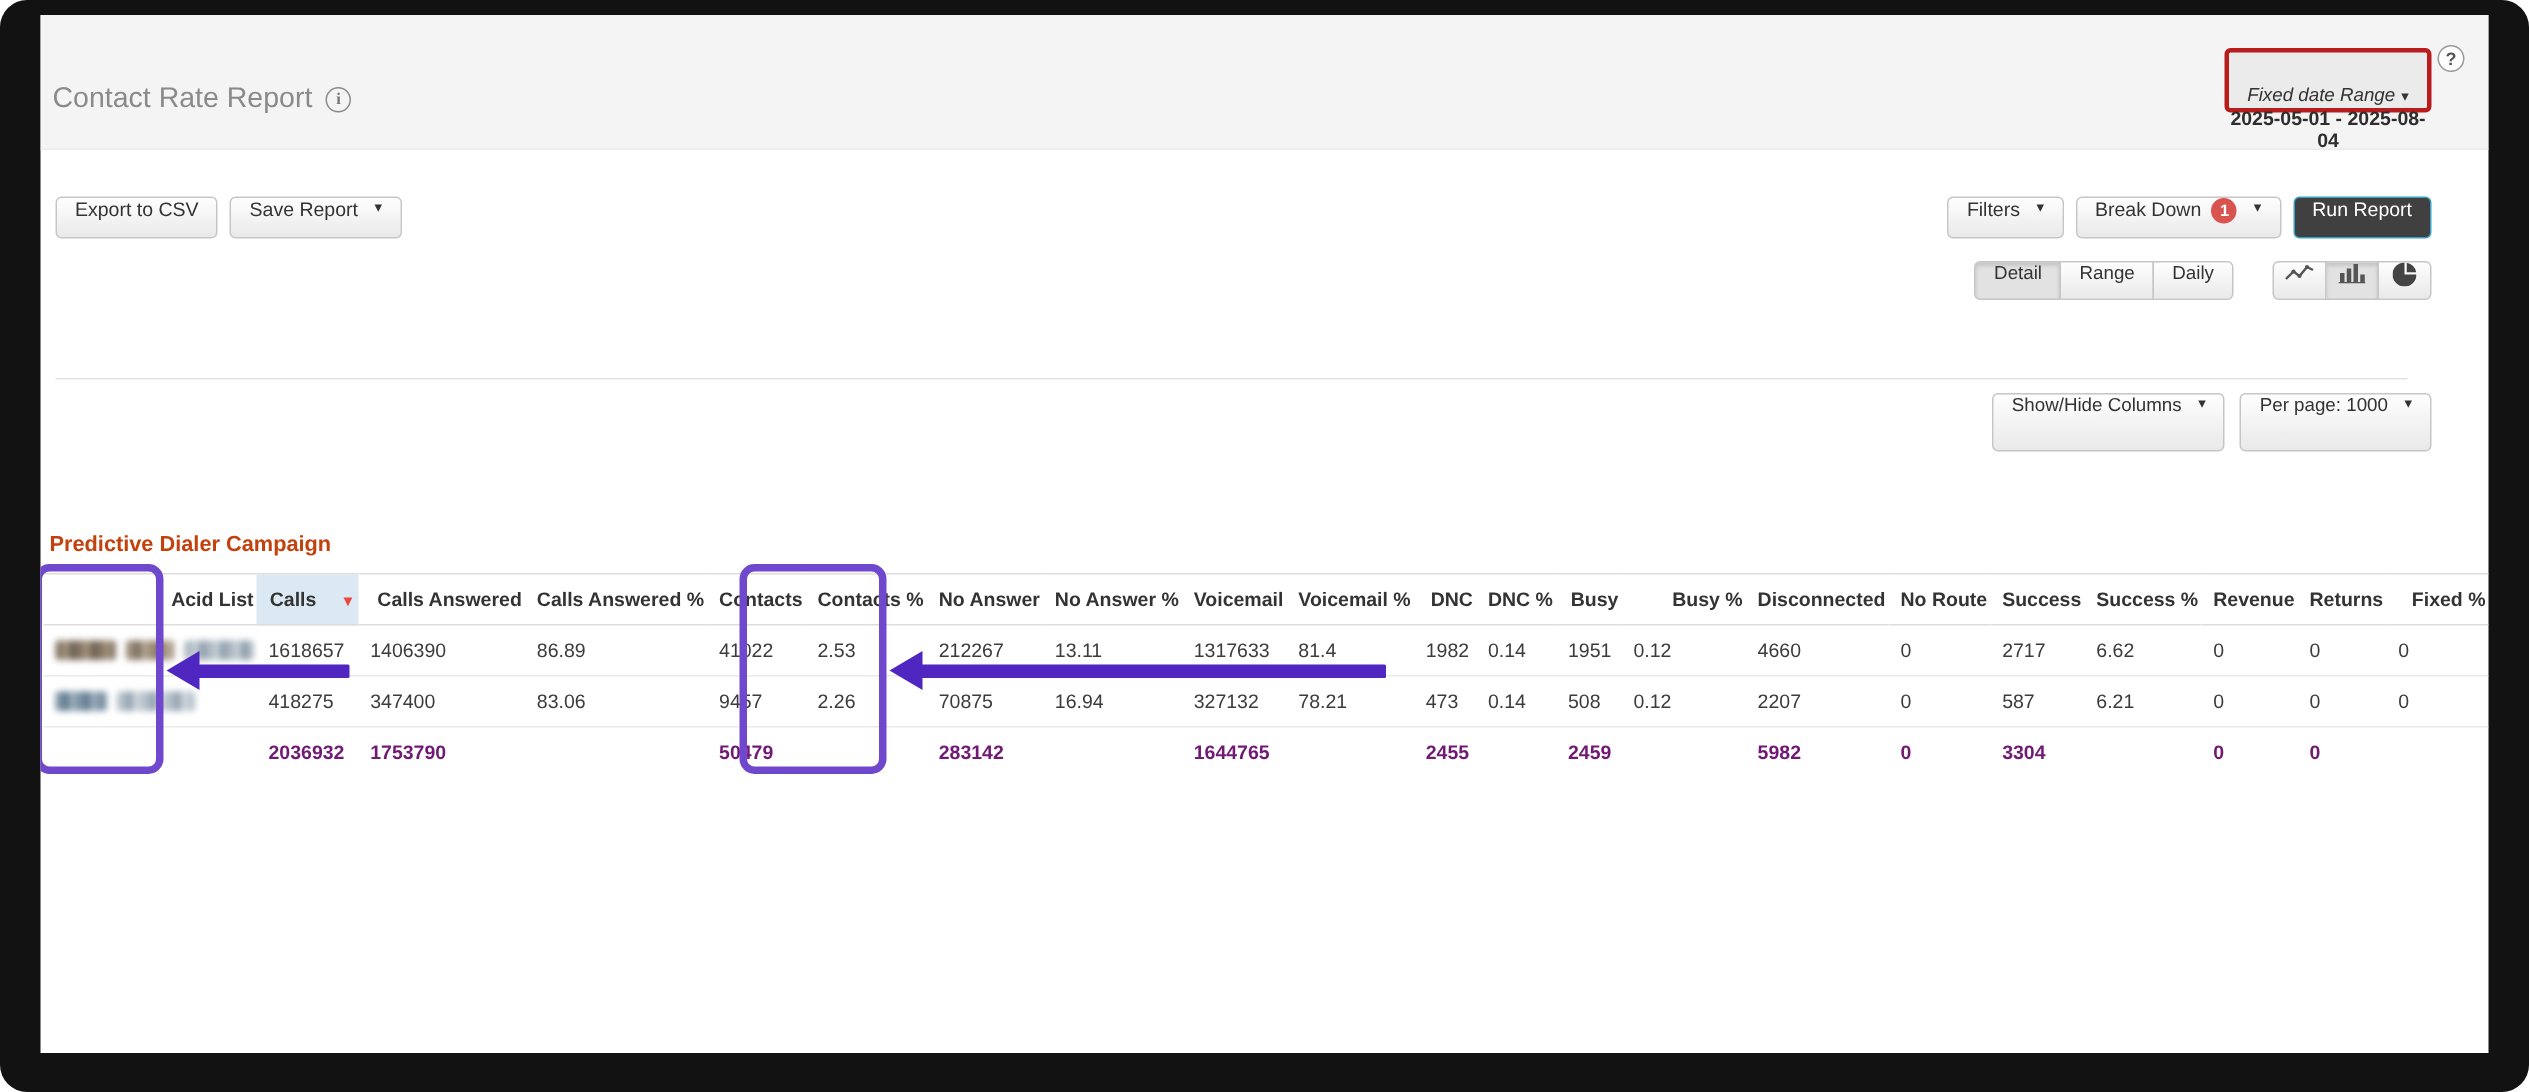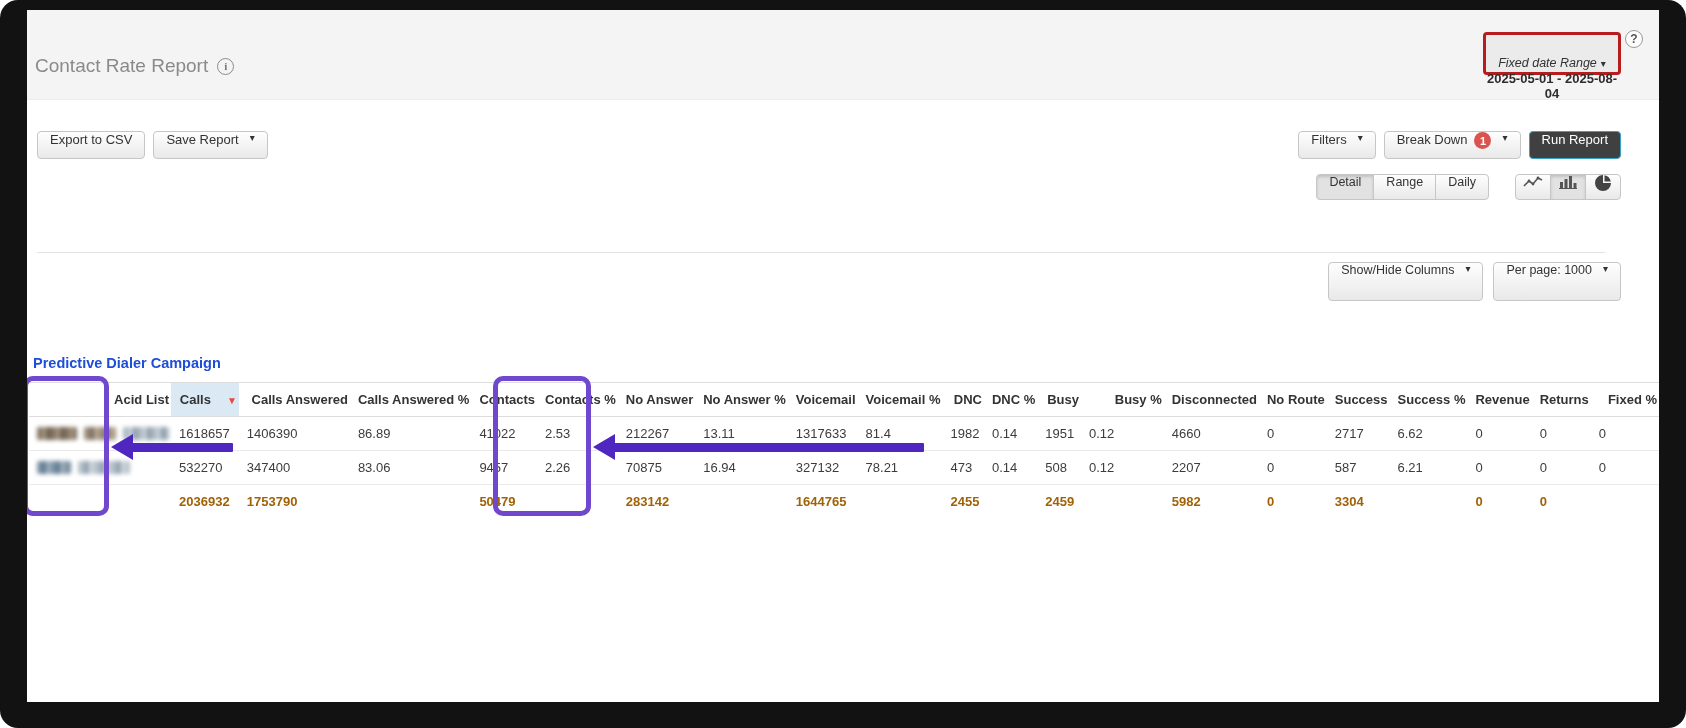--- a/index.html
+++ b/index.html
@@ -29,28 +29,28 @@
   .btn-group .btn:first-child { border-radius:4px 0 0 4px; margin-left:0; }
   .btn-group .btn:last-child { border-radius:0 4px 4px 0; }
   .btn-group .btn.active { background:#e2e2e2; box-shadow:inset 0 2px 3px rgba(0,0,0,.14); }
   .icon-btn { width:36px; justify-content:center; padding:0; }
   .icon-btn svg { display:block; }
 
   .divider { position:absolute; left:10px; top:242px; width:1568px; height:1px; background:#e3e3e3; }
   .table-controls { position:absolute; right:38px; top:252px; display:flex; gap:10px; }
   .table-controls .btn { height:39px; font-size:12.5px; }
 
-  .section-title { position:absolute; left:6px; top:345px; font-size:14.5px; font-weight:bold; color:#1d4ed8; }
+  .section-title { position:absolute; left:6px; top:345px; font-size:14.5px; font-weight:bold; color:#c2410c; }
 
   table.report { position:absolute; left:2px; top:372px; border-collapse:collapse; table-layout:fixed; }
   table.report th { text-align:right; font-size:13px; font-weight:bold; color:#333; padding:9px 2px 9px 8px; border-top:1px solid #dddddd; border-bottom:1px solid #dddddd; white-space:nowrap; cursor:pointer; }
   table.report td { text-align:left; font-size:13px; color:#3c3c3c; padding:9px 2px 9px 8px; border-bottom:1px solid #eaeaea; white-space:nowrap; height:33px; }
   table.report th.sorted { background:#dbe9f4; }
   .sort-caret { color:#e8483f; font-size:10px; margin-left:16px; }
-  tr.totals td { font-weight:bold; color:#a16207; border-top:1px solid #cfcfcf; border-bottom:none; }
+  tr.totals td { font-weight:bold; color:#701a75; border-top:1px solid #cfcfcf; border-bottom:none; }
 
   .blur-name { display:flex; gap:7px; align-items:center; filter:blur(2px); }
   .blur-name span { height:13px; border-radius:2px; display:inline-block; }
   .blur-a s1, .blur-a span:nth-child(1){ width:40px; background:repeating-linear-gradient(90deg,#847463 0 5px,#a6967f 5px 9px,#6f6354 9px 14px);}
   .blur-a span:nth-child(2){ width:32px; background:repeating-linear-gradient(90deg,#9b8b79 0 6px,#7a6c5d 6px 10px,#b3a591 10px 15px);}
   .blur-a span:nth-child(3){ width:46px; background:repeating-linear-gradient(90deg,#aab6c0 0 5px,#c4cdd4 5px 10px,#8d9dab 10px 14px);}
   .blur-b span:nth-child(1){ width:34px; background:repeating-linear-gradient(90deg,#7d93a5 0 5px,#5f7a8f 5px 9px,#9cadbb 9px 14px);}
   .blur-b span:nth-child(2){ width:52px; background:repeating-linear-gradient(90deg,#b4bfc8 0 6px,#93a3b0 6px 11px,#cdd4da 11px 16px);}
 
   .anno { position:absolute; pointer-events:none; }
@@ -232,21 +232,21 @@
             <td>0</td>
             <td>0</td>
           </tr>
           <tr>
             <td>
               <div class="blur-name blur-b">
                 <span></span>
                 <span></span>
               </div>
             </td>
-            <td>532270</td>
+            <td>418275</td>
             <td>347400</td>
             <td>83.06</td>
             <td>9457</td>
             <td>2.26</td>
             <td>70875</td>
             <td>16.94</td>
             <td>327132</td>
             <td>78.21</td>
             <td>473</td>
             <td>0.14</td>

